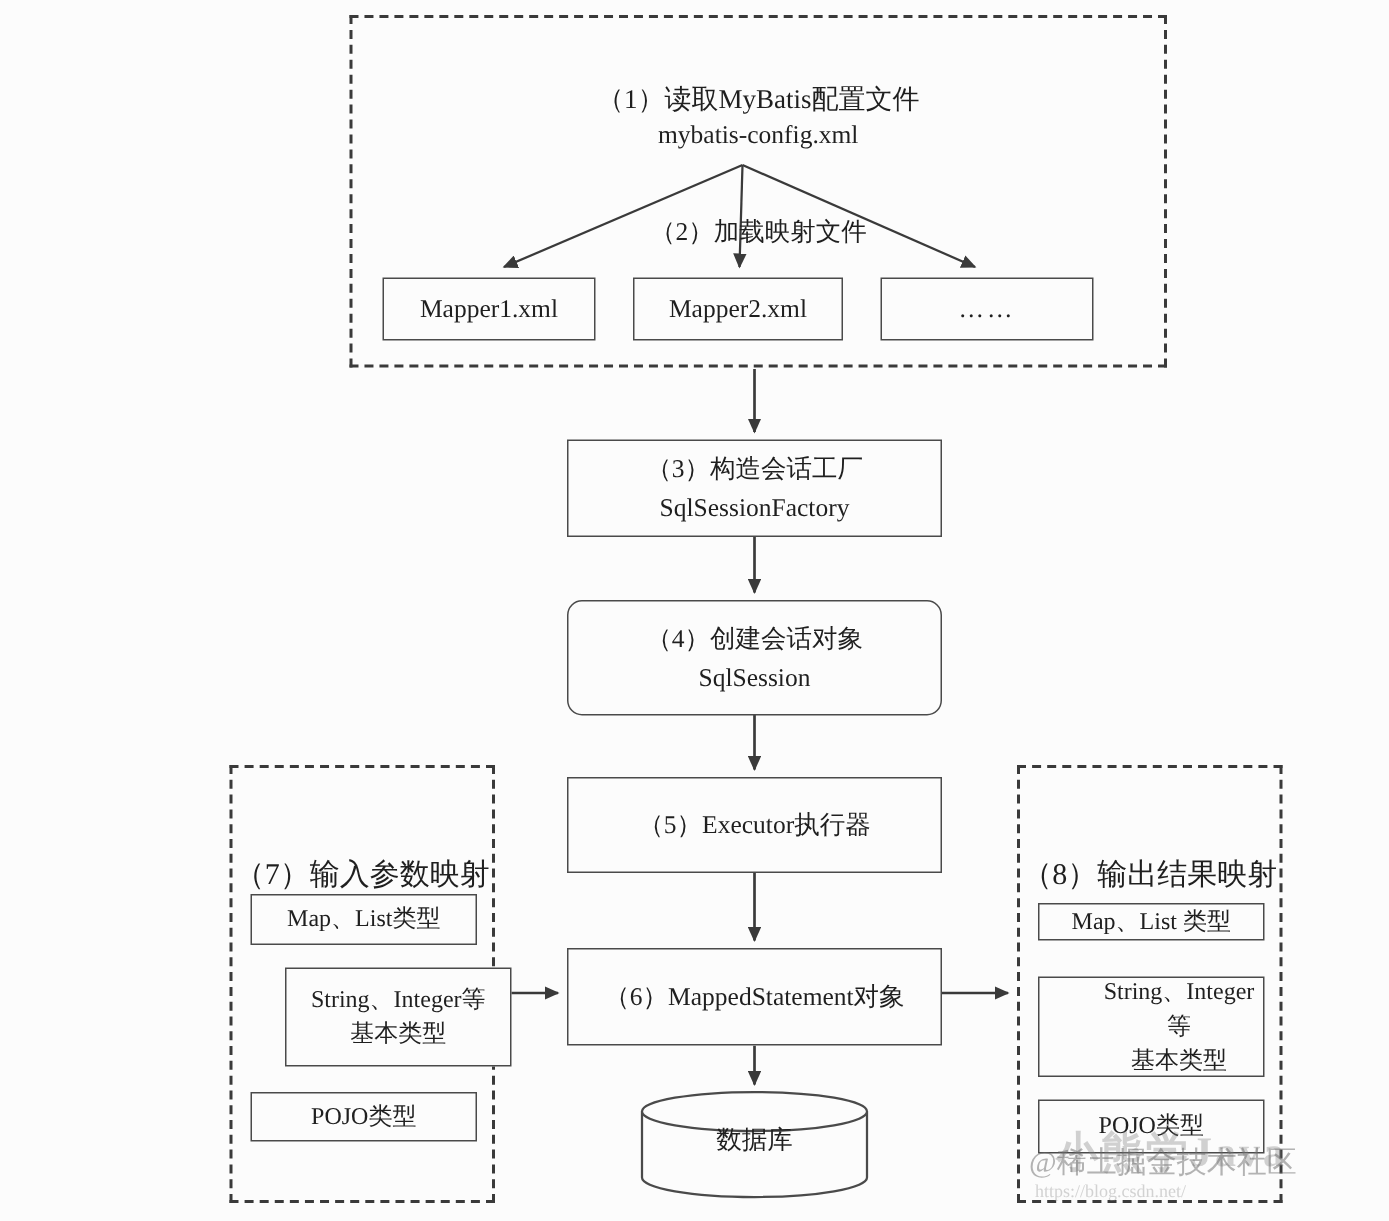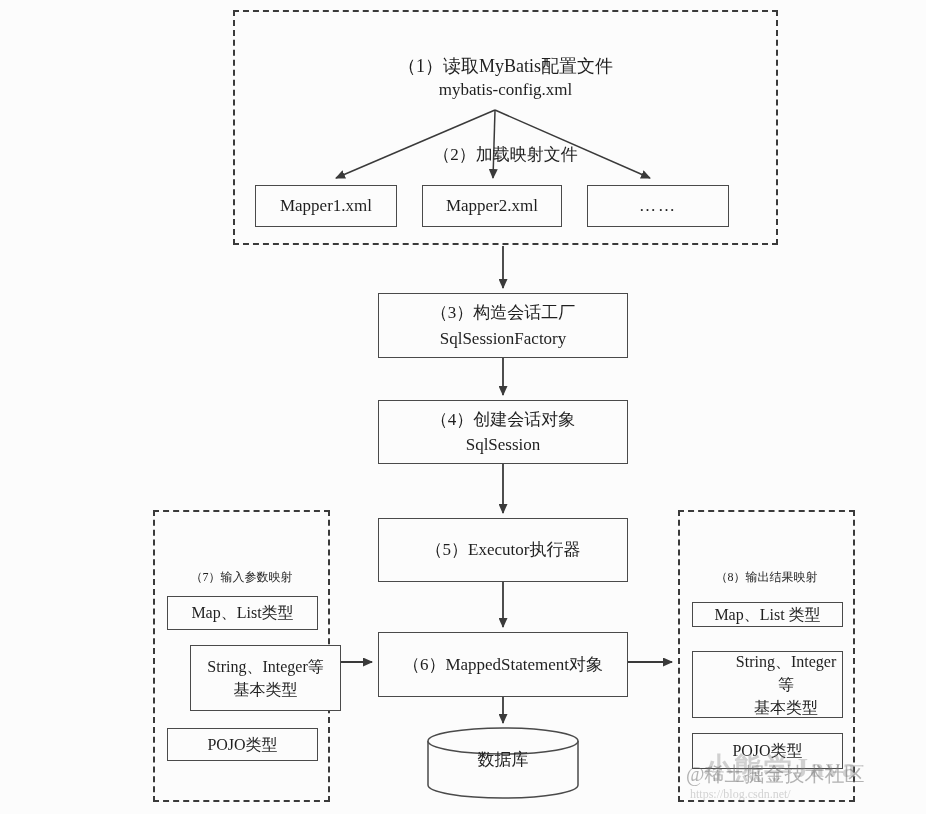--- a/index.html
+++ b/index.html
@@ -45,26 +45,26 @@
   }
   .mapper-box{font-size:17px;text-align:center;}
   .mapper-1{left:20px;top:173px;width:142px;height:42px;}
   .mapper-2{left:187px;top:173px;width:140px;height:42px;}
   .mapper-3{left:352px;top:173px;width:142px;height:42px;letter-spacing:2px;}
   .step-box{
     left:378px;width:250px;
     font-size:17px;line-height:1.5;
   }
   .step-3{top:293px;height:65px;}
-  .step-4{top:400px;height:64px;}
+  .step-4{top:400px;height:77px;border-radius:10px;}
   .step-5{top:518px;height:64px;}
   .step-6{top:632px;height:65px;}
   .group-label{
     position:absolute;left:0;right:0;text-align:center;
-    top:57px;font-size:12px;
+    top:57px;font-size:20px;
   }
   .type-box{
     left:12px;width:151px;
     font-size:16px;line-height:1.45;
     white-space:pre-line;
   }
   .lt-1{top:84px;height:34px;}
   .lt-2{top:133px;height:66px;margin-left:23px;}
   .lt-3{top:216px;height:33px;}
   .rt-1{top:90px;height:25px;}

